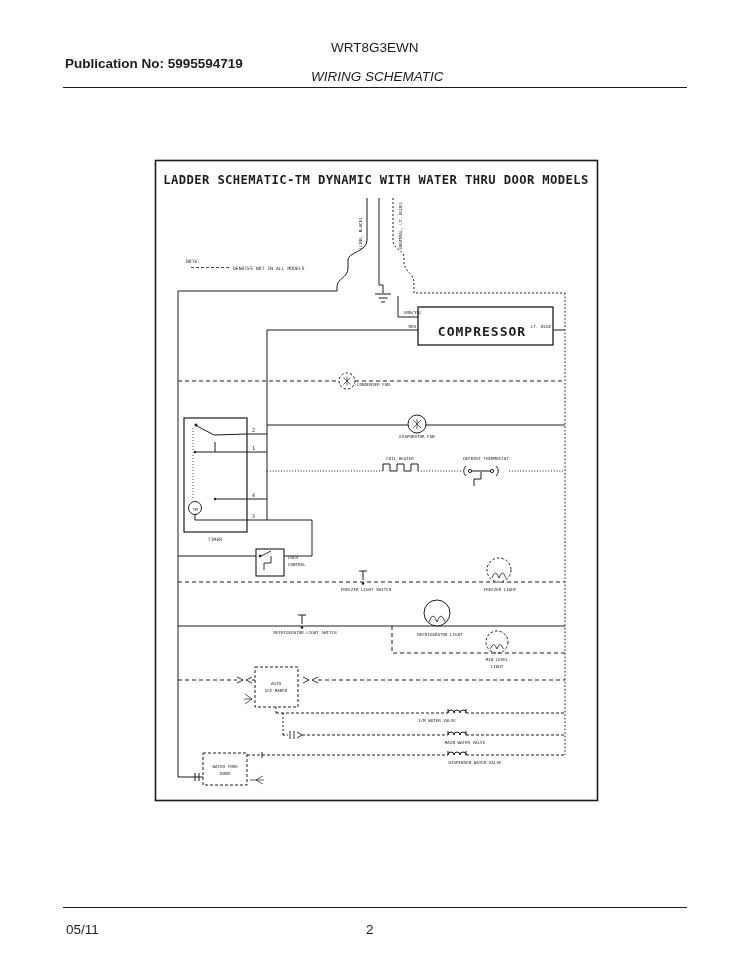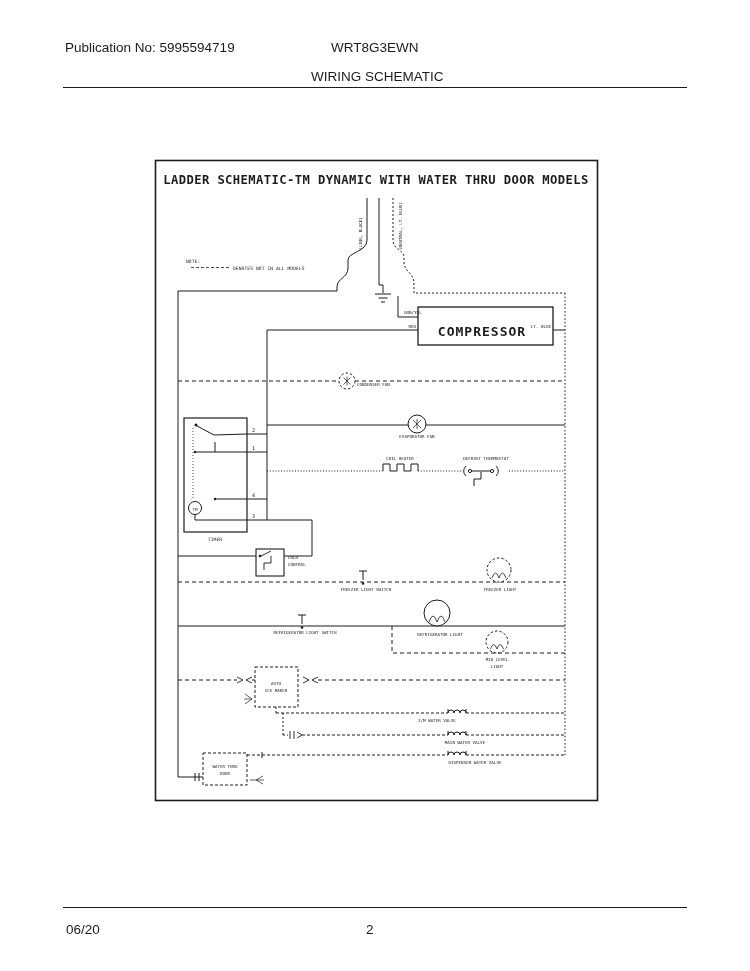--- a/index.html
+++ b/index.html
@@ -11,23 +11,23 @@
   .rule{position:absolute;height:0;border-top:1.6px solid #1c1c1c;}
   svg text{font-family:"DejaVu Sans Mono",monospace;fill:#1c1c1c;}
   svg .lbl{font-size:4.6px;letter-spacing:0.1px;}
   svg .lbl-sm{font-size:4.2px;}
   svg .num{font-size:5px;}
   .diagram-wrap{position:absolute;left:0;top:0;width:647px;height:971px;border-radius:20px;}
 </style>
 </head>
 <body>
 
-<div class="hdr-text" style="left:65px;top:40px;">Publication No: 5995594719</div>
+<div class="hdr-text" style="left:65px;top:56px;font-weight:bold;">Publication No: 5995594719</div>
 <div class="hdr-text" style="left:331px;top:40px;">WRT8G3EWN</div>
-<div class="hdr-text" style="left:311px;top:69px;">WIRING SCHEMATIC</div>
+<div class="hdr-text" style="left:311px;top:69px;font-style:italic;">WIRING SCHEMATIC</div>
 <div class="rule" style="left:63px;top:87px;width:624px;"></div>
 
 <div class="diagram-wrap">
 <svg width="750" height="971" viewBox="0 0 750 971" xmlns="http://www.w3.org/2000/svg" stroke-linecap="butt" stroke-linejoin="miter">
   <g stroke="#1c1c1c" stroke-width="1" fill="none">
 
     <rect x="155.5" y="160.5" width="442" height="640" stroke-width="1.6"></rect>
 
     <path d="M367,198 V240 C367,252 348,252 348,260 V268 C348,278 337,278 337,287 V291 L178,291"></path>
     <path d="M393,198 V240 C393,250 404,250 404,257 V262 C404,272 414,272 414,284 V293 L565,293" stroke-dasharray="2,2"></path>
@@ -156,14 +156,14 @@
   <text x="437" y="722" text-anchor="middle" class="lbl-sm">I/M WATER VALVE</text>
   <text x="465" y="744" text-anchor="middle" class="lbl-sm">MAIN WATER VALVE</text>
   <text x="475" y="763.5" text-anchor="middle" class="lbl-sm">DISPENSER WATER VALVE</text>
 
   <text x="225" y="768" text-anchor="middle" class="lbl-sm">WATER THRU</text>
   <text x="225" y="775" text-anchor="middle" class="lbl-sm">DOOR</text>
 </svg>
 </div>
 
 <div class="rule" style="left:63px;top:907px;width:624px;border-top-width:1px;"></div>
-<div class="hdr-text" style="left:66px;top:922px;">06/20</div>
+<div class="hdr-text" style="left:66px;top:922px;">05/11</div>
 <div class="hdr-text" style="left:366px;top:922px;">2</div>
 
 </body></html>

